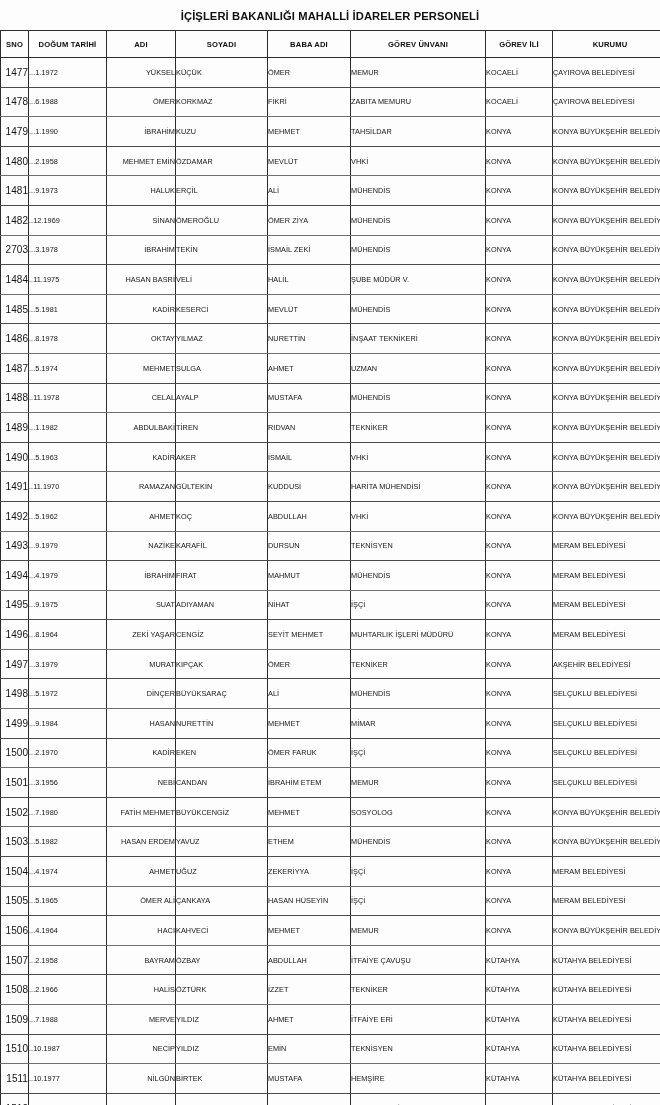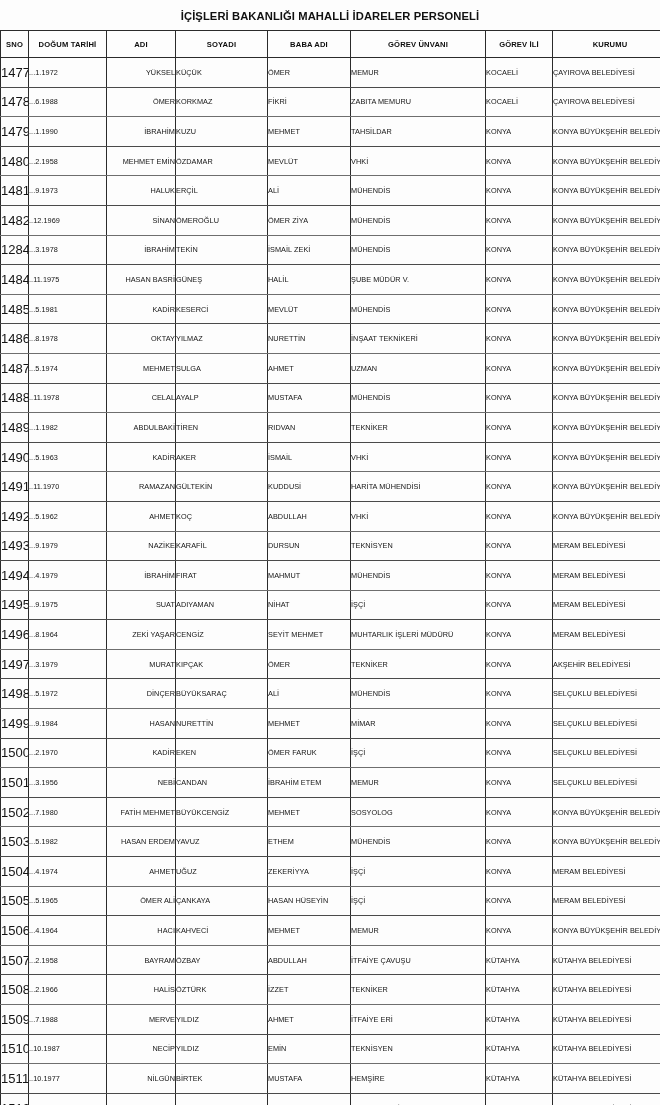--- a/index.html
+++ b/index.html
@@ -66,21 +66,21 @@
     margin-left: 14px;
   }
 
   
   table.personnel tbody td {
     height: 28.6px;
     color: #141414;
     letter-spacing: 0.05px;
   }
 
-  .c-sno      { width: 27px;  text-align: center; font-size: 13px; }
+  .c-sno      { width: 27px;  text-align: right; font-size: 10px; }
   .c-birth    { width: 77px;  padding-left: 4px; }
   .c-name     { width: 68px;  padding-left: 5px; }
   .c-surname  { width: 91px;  padding-left: 5px; }
   .c-father   { width: 82px;  padding-left: 5px; }
   .c-title    { width: 134px; padding-left: 5px; }
   .c-city     { width: 66px;  padding-left: 4px; }
   .c-inst     { width: 114px; padding-left: 5px; }
 
   
   .c-name     { text-align: right; }
@@ -199,36 +199,36 @@
           <td class="c-name">SİNAN</td>
           <td class="c-surname">ÖMEROĞLU</td>
           <td class="c-father">ÖMER ZİYA</td>
           <td class="c-title">MÜHENDİS</td>
           <td class="c-city">KONYA</td>
           <td class="c-inst">
             <span class="inst-text">KONYA BÜYÜKŞEHİR BELEDİYESİ</span>
           </td>
         </tr>
         <tr>
-          <td class="c-sno">1284</td>
+          <td class="c-sno">2703</td>
           <td class="c-birth">...3.1978</td>
           <td class="c-name">İBRAHİM</td>
           <td class="c-surname">TEKİN</td>
           <td class="c-father">İSMAİL ZEKİ</td>
           <td class="c-title">MÜHENDİS</td>
           <td class="c-city">KONYA</td>
           <td class="c-inst">
             <span class="inst-text">KONYA BÜYÜKŞEHİR BELEDİYESİ</span>
           </td>
         </tr>
         <tr>
           <td class="c-sno">1484</td>
           <td class="c-birth">..11.1975</td>
           <td class="c-name">HASAN BASRİ</td>
-          <td class="c-surname">GÜNEŞ</td>
+          <td class="c-surname">VELİ</td>
           <td class="c-father">HALİL</td>
           <td class="c-title">ŞUBE MÜDÜR V.</td>
           <td class="c-city">KONYA</td>
           <td class="c-inst">
             <span class="inst-text">KONYA BÜYÜKŞEHİR BELEDİYESİ</span>
           </td>
         </tr>
         <tr>
           <td class="c-sno">1485</td>
           <td class="c-birth">...5.1981</td>

